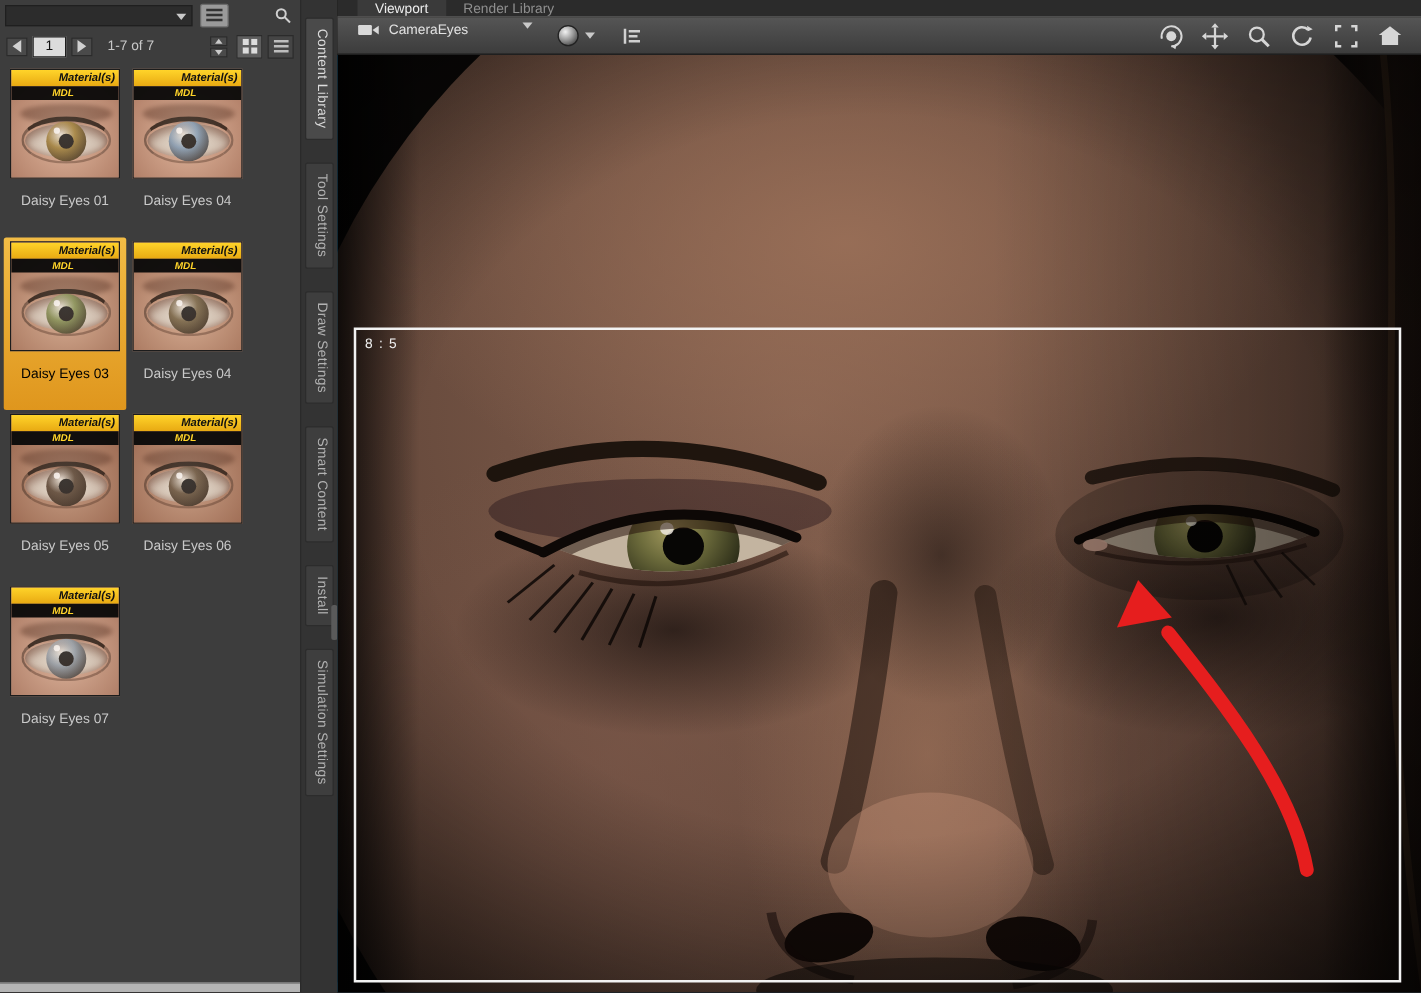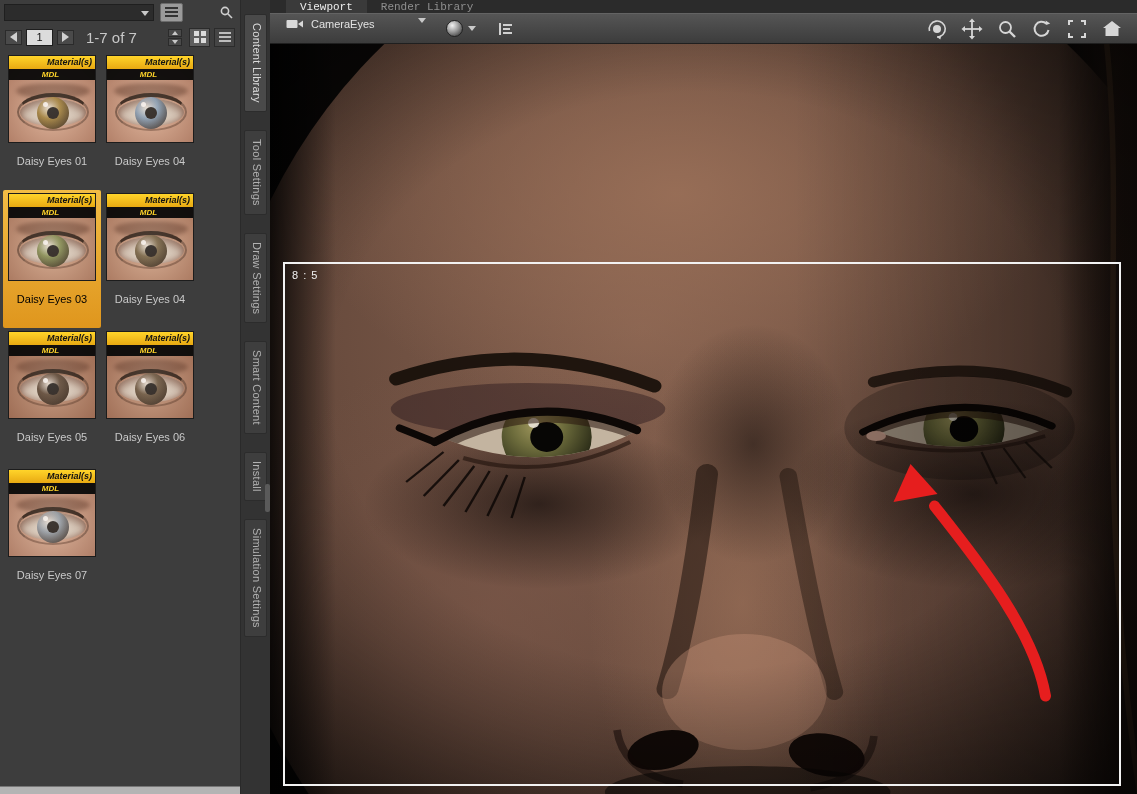--- a/index.html
+++ b/index.html
@@ -16,21 +16,21 @@
   .chev { width:0; height:0; border-left:4px solid transparent; border-right:4px solid transparent; border-top:5px solid #c9c9c9; }
   .layers-btn { width:23px; height:19px; background:#9a9a9a; border:1px solid #6b6b6b; border-radius:2px; display:flex; align-items:center; justify-content:center; }
   .lines-glyph { width:13px; height:2px; background:#333; box-shadow:0 4px 0 #333, 0 8px 0 #333; margin-bottom:8px; }
   .search-btn { margin-left:auto; width:20px; height:20px; display:flex; align-items:center; justify-content:center; }
 
   .lp-pager { display:flex; align-items:center; height:26px; padding:0 5px; gap:4px; }
   .pg-btn { width:17px; height:15px; background:#4a4a4a; border:1px solid #2b2b2b; display:flex; align-items:center; justify-content:center; }
   .tri-left  { width:0; height:0; border-top:5px solid transparent; border-bottom:5px solid transparent; border-right:7px solid #d0d0d0; }
   .tri-right { width:0; height:0; border-top:5px solid transparent; border-bottom:5px solid transparent; border-left:7px solid #d0d0d0; }
   .page-input { width:27px; height:17px; background:#dcdcdc; border:1px solid #1e1e1e; font-size:11px; text-align:center; color:#111; font-family:inherit; }
-  .range-label { margin-left:8px; font-size:15px; color:#c8c8c8; }
+  .range-label { margin-left:8px; font-size:11px; color:#c8c8c8; }
   .pg-spacer { flex:1; }
   .spin-col { display:flex; flex-direction:column; gap:1px; margin-right:3px; }
   .spin-btn { width:14px; height:8px; background:#4a4a4a; border:1px solid #2b2b2b; display:flex; align-items:center; justify-content:center; }
   .tri-up   { width:0; height:0; border-left:3px solid transparent; border-right:3px solid transparent; border-bottom:4px solid #c9c9c9; }
   .tri-down { width:0; height:0; border-left:3px solid transparent; border-right:3px solid transparent; border-top:4px solid #c9c9c9; }
   .view-btn { width:21px; height:19px; border:1px solid #2b2b2b; background:#454545; display:flex; align-items:center; justify-content:center; }
   .view-btn.on { background:#5e5e5e; }
 
   .grid { position:absolute; left:3px; top:52px; width:200px; display:grid; grid-template-columns:98px 98px; }
   .cell { width:98px; height:138px; display:flex; flex-direction:column; align-items:center; padding-top:3px; border-radius:2px; }
@@ -63,21 +63,21 @@
   
   .tab-strip { position:absolute; left:240px; top:0; width:30px; height:794px; background:#333333;
                border-left:1px solid #2a2a2a; display:flex; flex-direction:column; gap:18px; padding:14px 0 0 3px; }
   .side-tab { writing-mode:vertical-rl; font-size:11px; color:#b2b2b2; background:#3e3e3e;
               border:1px solid #2c2c2c; border-radius:2px; padding:8px 3px; width:23px; text-align:center; letter-spacing:.3px; }
   .side-tab.active { background:#4a4a4a; color:#dcdcdc; }
   .dock-handle { position:absolute; left:265px; top:484px; width:5px; height:28px; background:#5a5a5a; border-radius:2px; }
 
   
   .main { position:absolute; left:270px; top:0; width:867px; height:794px; background:#0c0a09; }
-  .doc-tabs { position:absolute; left:0; top:0; width:100%; height:13px; background:#2b2b2b; display:flex; padding-left:16px; overflow:hidden;font-family:Liberation Mono, monospace; }
+  .doc-tabs { position:absolute; left:0; top:0; width:100%; height:13px; background:#2b2b2b; display:flex; padding-left:16px; overflow:hidden; }
   .doc-tab { padding:0 14px; font-size:11px; line-height:15px; color:#8f8f8f; }
   .doc-tab.active { color:#ededed; background:#3a3a3a; }
   .panel-menu { position:absolute; right:8px; top:2px; }
   .menu-lines { width:13px; height:2px; background:#c4c4c4; box-shadow:0 3px 0 #c4c4c4, 0 6px 0 #c4c4c4; }
 
   .toolbar { position:absolute; left:0; top:13px; width:100%; height:31px;
              background:linear-gradient(#555,#3c3c3c); border-top:1px solid #636363; border-bottom:1px solid #1f1f1f;
              display:flex; align-items:center; }
   .cam-select { display:flex; align-items:flex-start; height:22px; margin-left:10px; padding:0 6px; gap:7px; width:152px; }
   .cam-label { font-size:11px; color:#e2e2e2; }

